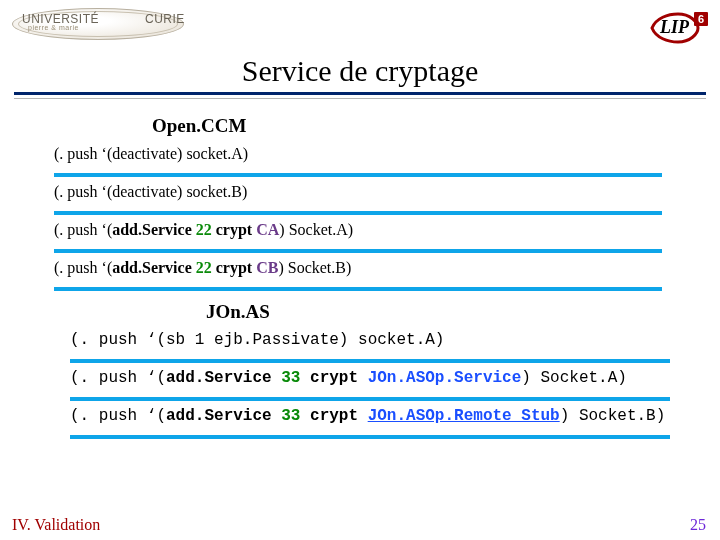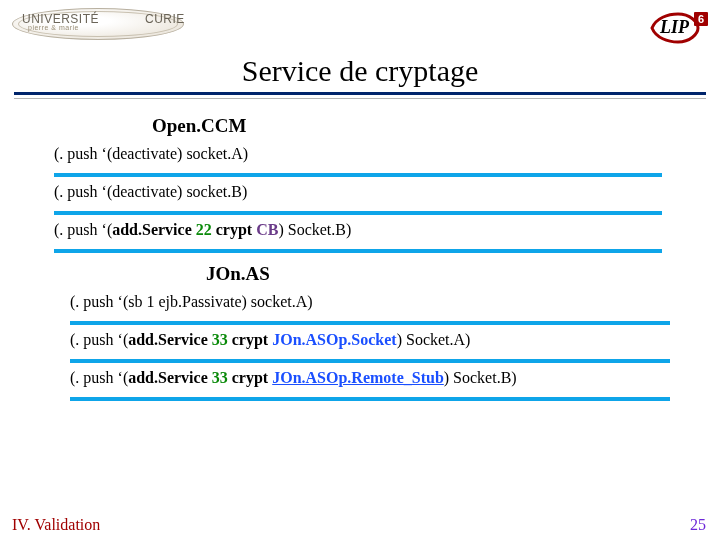--- a/index.html
+++ b/index.html
@@ -102,20 +102,21 @@
   .code-block.indent2 {
     margin-left: 70px;
   }
   .line {
     padding: 6px 0 10px 0;
     border-bottom: 4px solid #0ea5e9;
     width: 608px;
   }
   .code-block.indent2 .line {
     width: 600px;
+    font-family: Liberation Mono, monospace;
   }
   .b { font-weight: bold; }
   .green { color: #0a8a0a; font-weight: bold; }
   .purple { color: #6a3b89; font-weight: bold; }
   .blue { color: #1a4fff; font-weight: bold; }
   .blue-u { color: #1a4fff; font-weight: bold; text-decoration: underline; }
   .topgap { height:14px; }
 
   .footer-left {
     position: absolute;
@@ -154,24 +155,25 @@
 
 <div class="title">Service de cryptage</div>
 <div class="title-underline"></div>
 
 <div class="topgap"></div>
 
 <div class="section-label">Open.CCM</div>
 <div class="code-block">
   <div class="line"><span>(. push ‘(deactivate) socket.A)</span></div>
   <div class="line"><span>(. push ‘(deactivate) socket.B)</span></div>
+  <div class="line"><span>(. push ‘(</span><span class="b">add.Service </span><span class="green">22</span><span class="b"> crypt </span><span class="purple">CA</span><span>) Socket.A)</span></div>
   <div class="line"><span>(. push ‘(</span><span class="b">add.Service  </span><span class="green">22</span><span class="b"> crypt </span><span class="purple">CB</span><span>) Socket.B)</span></div>
 </div>
 
 <div class="section-label jonas">JOn.AS</div>
 <div class="code-block indent2">
   <div class="line"><span>(. push ‘(sb 1 ejb.Passivate) socket.A)</span></div>
-  <div class="line"><span>(. push ‘(</span><span class="b">add.Service </span><span class="green">33</span><span class="b"> crypt </span><span class="blue">JOn.ASOp.Socket</span><span>) Socket.A)</span></div>
+  <div class="line"><span>(. push ‘(</span><span class="b">add.Service </span><span class="green">33</span><span class="b"> crypt </span><span class="blue">JOn.ASOp.Service</span><span>) Socket.A)</span></div>
   <div class="line"><span>(. push ‘(</span><span class="b">add.Service </span><span class="green">33</span><span class="b"> crypt </span><span class="blue-u">JOn.ASOp.Remote_Stub</span><span>) Socket.B)</span></div>
 </div>
 
 <div class="footer-left">IV. Validation</div>
 <div class="footer-right">25</div>
 
 </body></html>

